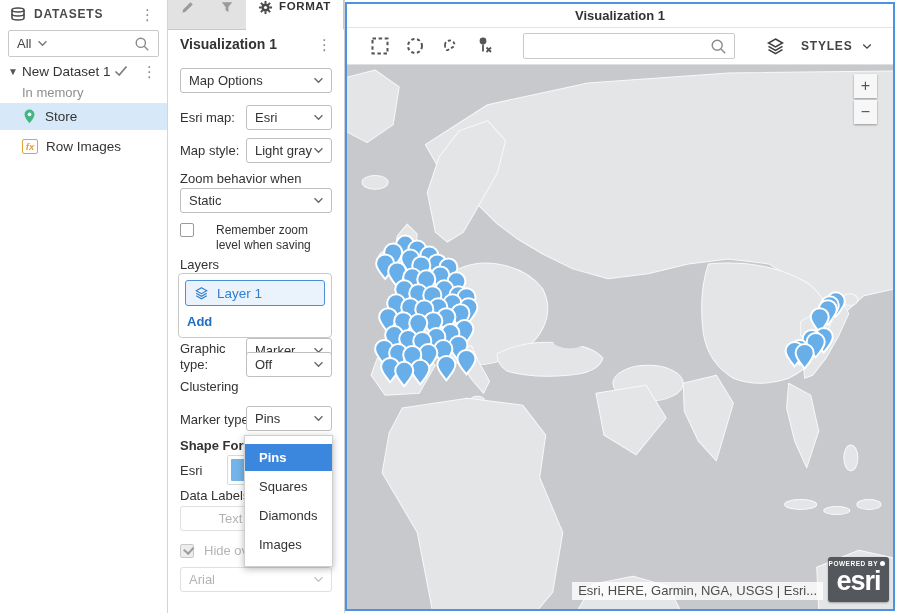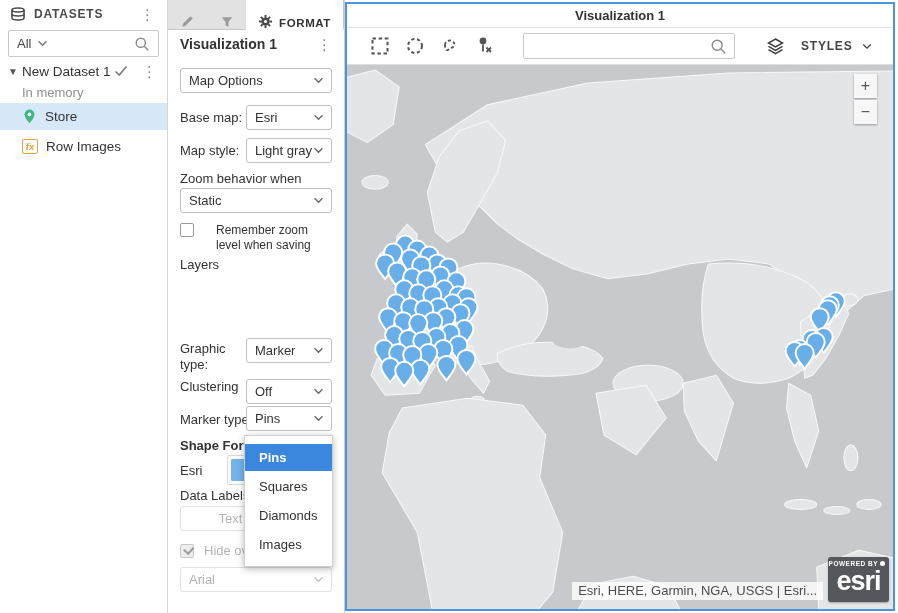--- a/index.html
+++ b/index.html
@@ -26,21 +26,21 @@
   .ds-sub { top:84px; height:16px; padding-left:22px; color:#8f8f8f; font-size:13px; }
   .item-row { height:27px; padding-left:22px; }
   .store-row { top:103px; background:#d7e9f9; }
   .rowcount-row { top:133px; }
   .item-label { margin-left:8px; font-size:13.5px; color:#333; }
   .fx-badge { width:16px; height:15px; border:1.4px solid #e2a23c; border-radius:2px; color:#e2a23c; font-size:9.5px; font-style:italic; font-weight:bold; display:flex; align-items:center; justify-content:center; }
 
   
   .mid-panel { width:177px; flex:none; position:relative; background:#fff; border-right:1px solid #cfcfcf; }
   .tabbar { position:absolute; top:0; left:0; right:0; height:30px; background:#e2e2e2; display:flex; border-bottom:1px solid #c9c9c9; }
-  .tab { display:flex; align-items:flex-end; justify-content:center; width:40px; cursor:pointer; }
+  .tab { display:flex; align-items:flex-start; justify-content:center; width:40px; cursor:pointer; }
   .tab.active { background:#fff; width:auto; padding:0 12px; border-right:1px solid #c9c9c9; border-bottom:1px solid #fff; margin-bottom:-1px; gap:6px; }
   .tab-label { font-size:11.5px; font-weight:bold; letter-spacing:0.6px; color:#333; }
   .mp-title { position:absolute; top:36px; left:12px; right:8px; display:flex; align-items:center; }
   .mp-title .t { font-size:14px; font-weight:bold; color:#333; flex:1; }
   .select { height:25px; border:1px solid #bfbfbf; border-radius:3px; background:#fff; display:flex; align-items:center; justify-content:space-between; padding:0 7px 0 8px; font-size:13px; color:#333; cursor:pointer; }
   .select.disabled { border-color:#e0e0e0; color:#b3b3b3; }
   .abs { position:absolute; }
   .lbl { font-size:13px; color:#333; }
   .lbl.small { font-size:12px; }
   .frow-select { left:78px; right:12px; }
@@ -188,21 +188,21 @@
       <span class="kebab">⋮</span>
     </div>
 
     <div class="select abs" style="top:68px; left:12px; right:12px;">
       <span>Map Options</span>
       <svg width="11" height="7" viewBox="0 0 12 8">
           <polyline points="1.5,1.5 6,6 10.5,1.5" fill="none" stroke="#666" stroke-width="1.5"></polyline>
         </svg>
     </div>
 
-    <span class="lbl abs" style="top:110px; left:12px;">Base map:</span>
+    <span class="lbl abs" style="top:110px; left:12px;">Esri map:</span>
     <div class="select abs frow-select" style="top:105px;">
       <span>Esri</span>
       <svg width="11" height="7" viewBox="0 0 12 8">
           <polyline points="1.5,1.5 6,6 10.5,1.5" fill="none" stroke="#666" stroke-width="1.5"></polyline>
         </svg>
     </div>
 
     <span class="lbl abs" style="top:143px; left:12px;">Map style:</span>
     <div class="select abs frow-select" style="top:138px;">
       <span>Light gray</span>
@@ -218,31 +218,46 @@
           <polyline points="1.5,1.5 6,6 10.5,1.5" fill="none" stroke="#666" stroke-width="1.5"></polyline>
         </svg>
     </div>
 
     <div class="abs" style="top:223px; left:12px; right:8px; display:flex; gap:22px;">
       <span class="checkbox"></span>
       <span class="lbl small" style="line-height:1.25;">Remember zoom level when saving</span>
     </div>
 
     <span class="lbl abs" style="top:257px; left:12px;">Layers</span>
+    <div class="layers-box abs" style="top:273px; left:10px; right:12px;">
+      <div class="layer-item">
+        <span>
+          <svg width="15" height="14" viewBox="0 0 16 16">
+              <g fill="none" stroke="#2e7fd0" stroke-width="1.3">
+                <path d="M8 2 L14 5.4 8 8.8 2 5.4 Z"></path>
+                <path d="M2 8.4 L8 11.8 14 8.4"></path>
+                <path d="M2 11.2 L8 14.6 14 11.2"></path>
+              </g>
+            </svg>
+        </span>
+        <span>Layer 1</span>
+      </div>
+      <span class="add-link">Add</span>
+    </div>
 
     <span class="lbl abs" style="top:341px; left:12px; width:60px; line-height:1.2;">Graphic type:</span>
     <div class="select abs frow-select" style="top:338px;">
       <span>Marker</span>
       <svg width="11" height="7" viewBox="0 0 12 8">
           <polyline points="1.5,1.5 6,6 10.5,1.5" fill="none" stroke="#666" stroke-width="1.5"></polyline>
         </svg>
     </div>
 
     <span class="lbl abs" style="top:379px; left:12px;text-align:right;">Clustering</span>
-    <div class="select abs frow-select" style="top:379px;text-align:center;">
+    <div class="select abs frow-select" style="top:352px;text-align:center;">
       <span>Off</span>
       <svg width="11" height="7" viewBox="0 0 12 8">
           <polyline points="1.5,1.5 6,6 10.5,1.5" fill="none" stroke="#666" stroke-width="1.5"></polyline>
         </svg>
     </div>
 
     <span class="lbl abs" style="top:412px; left:12px;">Marker type:</span>
     <div class="select abs frow-select" style="top:406px;">
       <span>Pins</span>
       <svg width="11" height="7" viewBox="0 0 12 8">

